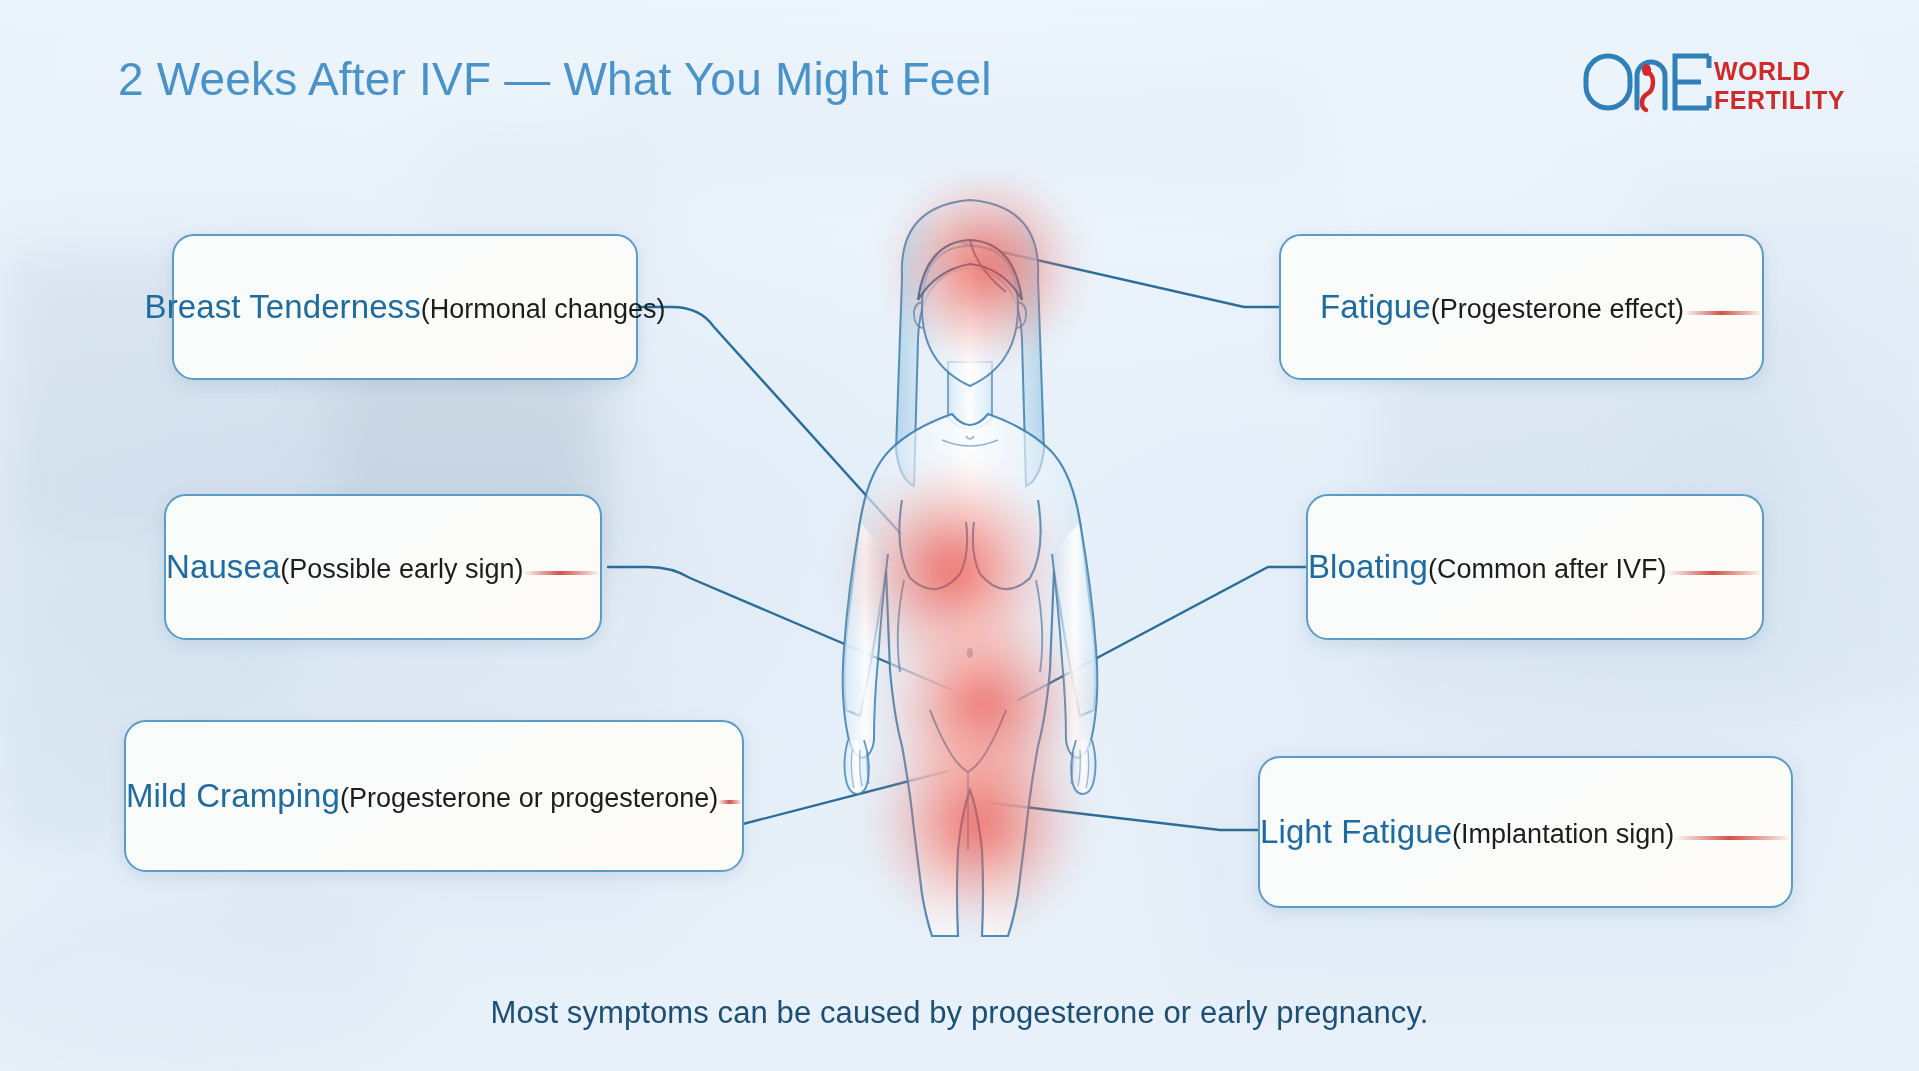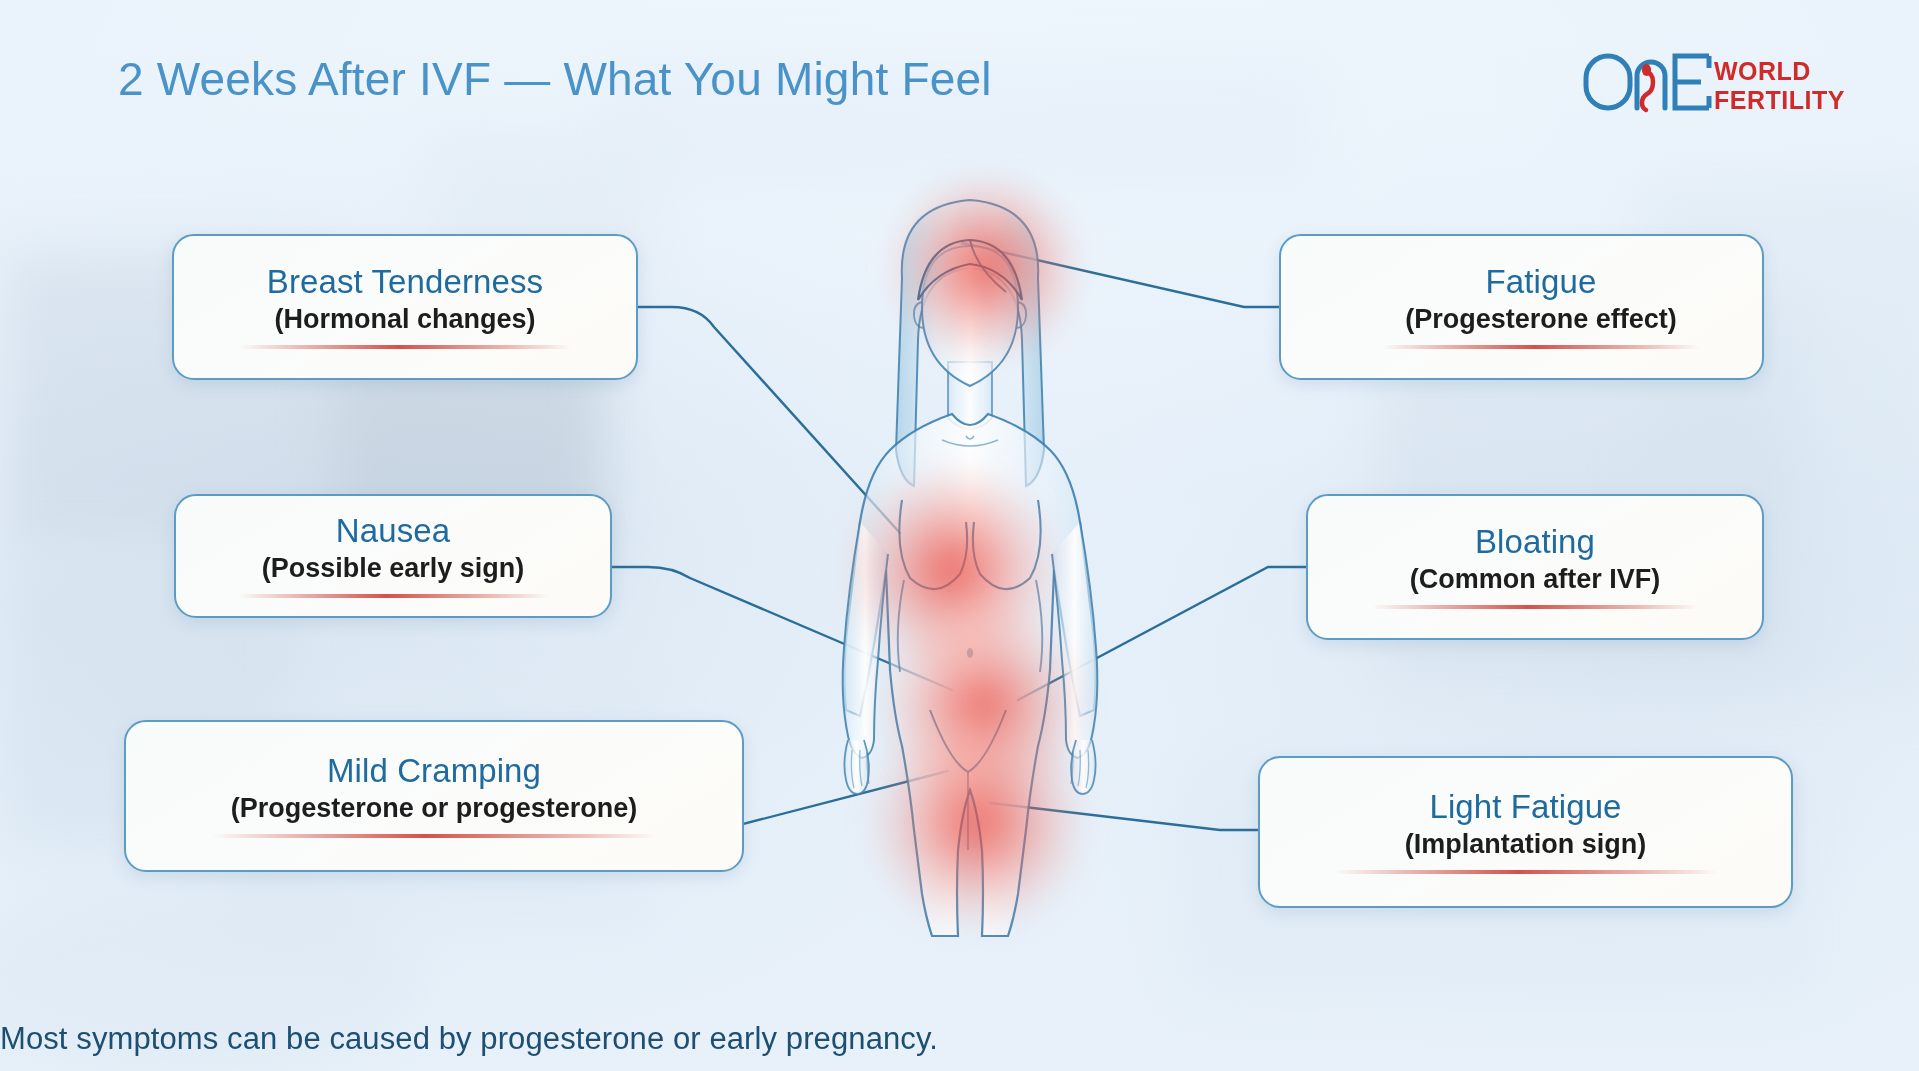--- a/index.html
+++ b/index.html
@@ -63,54 +63,54 @@
     background:radial-gradient(circle, rgba(232,70,62,0.80) 0%, rgba(236,96,86,0.54) 26%, rgba(241,130,120,0.27) 50%, rgba(247,178,168,0.07) 72%, rgba(255,255,255,0) 82%);
     filter:blur(15px);}
 
   
   .card{
     position:absolute;
     background:linear-gradient(150deg,#f7fbfa 0%,#fafcfb 40%,#fdfbf7 100%);
     border:2px solid #5b9bc4;
     border-radius:22px;
     box-shadow:0 5px 16px rgba(90,130,170,0.17);
-    display:flex;flex-direction:column;align-items:center;justify-content:center;
+    display:flex;flex-direction:row;align-items:center;justify-content:center;
     box-sizing:border-box;
   }
   .card .c-title{
     font-size:33px;color:#1f6a9e;line-height:1.06;white-space:nowrap;
     font-weight:400;letter-spacing:0.1px;
   }
   .card .c-sub{
     font-size:27px;color:#1d1d1d;line-height:1.12;white-space:nowrap;
-    margin-top:4px;font-weight:700;
+    margin-top:4px;font-weight:400;
   }
   .c-rule{
     margin-top:11px;height:4px;width:72%;border-radius:3px;
     background:linear-gradient(90deg,
       rgba(214,120,110,0) 0%,
       rgba(214,110,100,0.35) 14%,
       rgba(205,58,50,0.88) 48%,
       rgba(212,96,86,0.45) 80%,
       rgba(214,130,120,0) 100%);
     filter:blur(0.6px);
   }
 
   
   #card-breast  {left:172px; top:234px; width:466px; height:146px;}
-  #card-nausea  {left:174px; top:494px; width:438px; height:124px;}
+  #card-nausea  {left:164px; top:494px; width:438px; height:146px;}
   #card-cramp   {left:124px; top:720px; width:620px; height:152px;}
   #card-fatigue {left:1279px;top:234px; width:485px; height:146px;padding-left:39px;}
   #card-bloat   {left:1306px;top:494px; width:458px; height:146px;}
   #card-spot    {left:1258px;top:756px; width:535px; height:152px;}
 
   
   .footer{
-    position:absolute;left:0;right:0;top:995px;text-align:left;
-    font-size:31px;color:#1d4f73;letter-spacing:0.1px;margin-top:26px;
+    position:absolute;left:0;right:0;top:995px;text-align:center;
+    font-size:31px;color:#1d4f73;letter-spacing:0.1px;
   }
 </style>
 </head>
 <body>
 
 <div id="stage">
 
   <div class="bg-base"></div>
   <div class="bg-blob b1"></div>
   <div class="bg-blob b2"></div>

